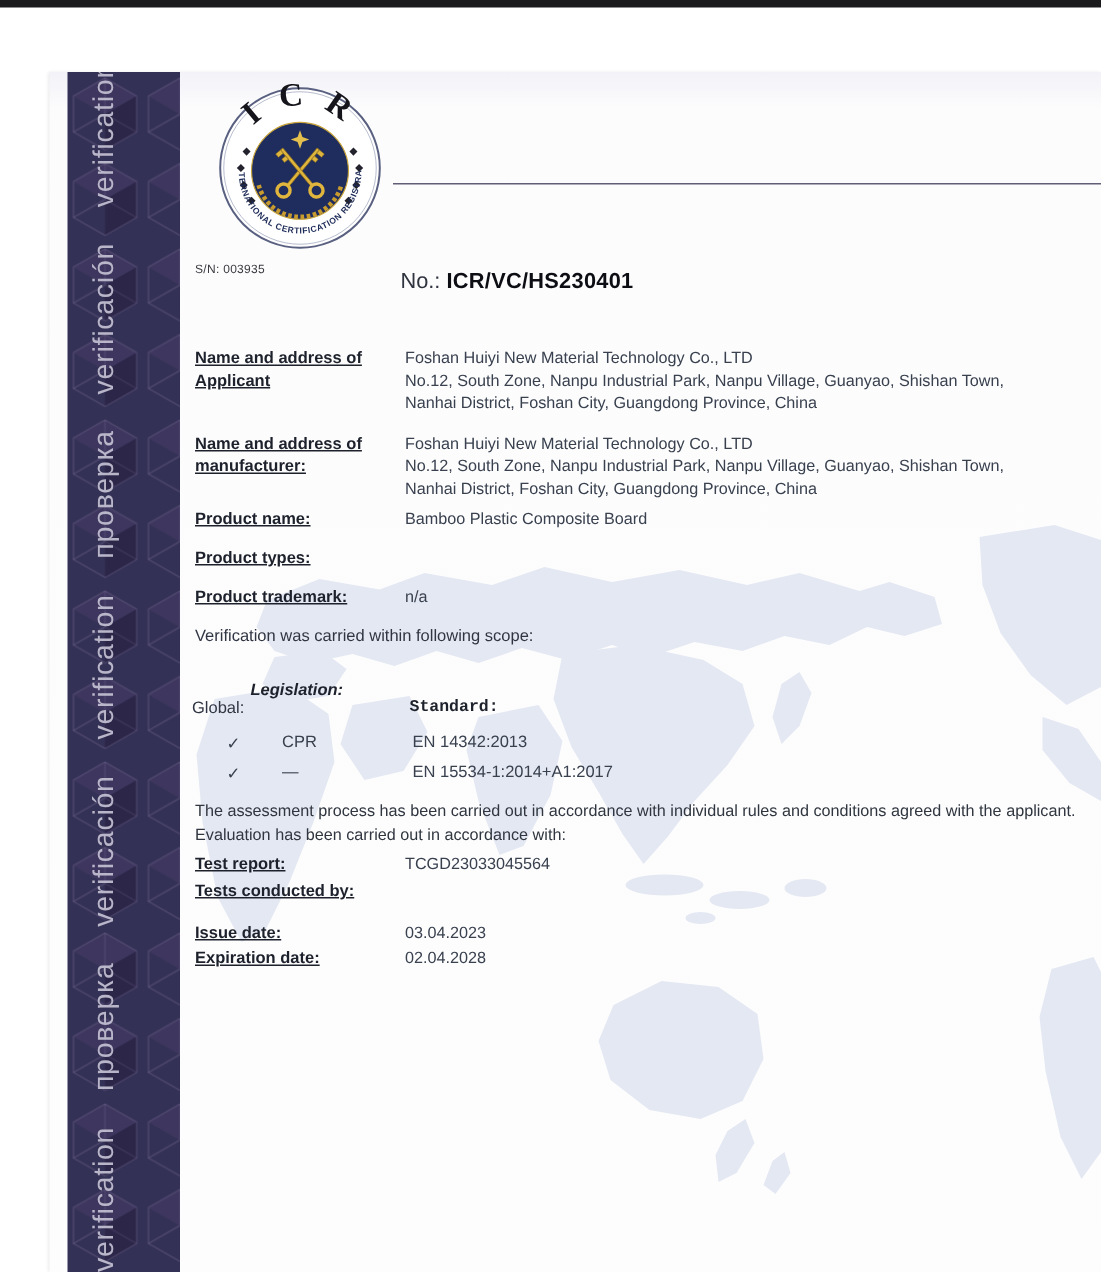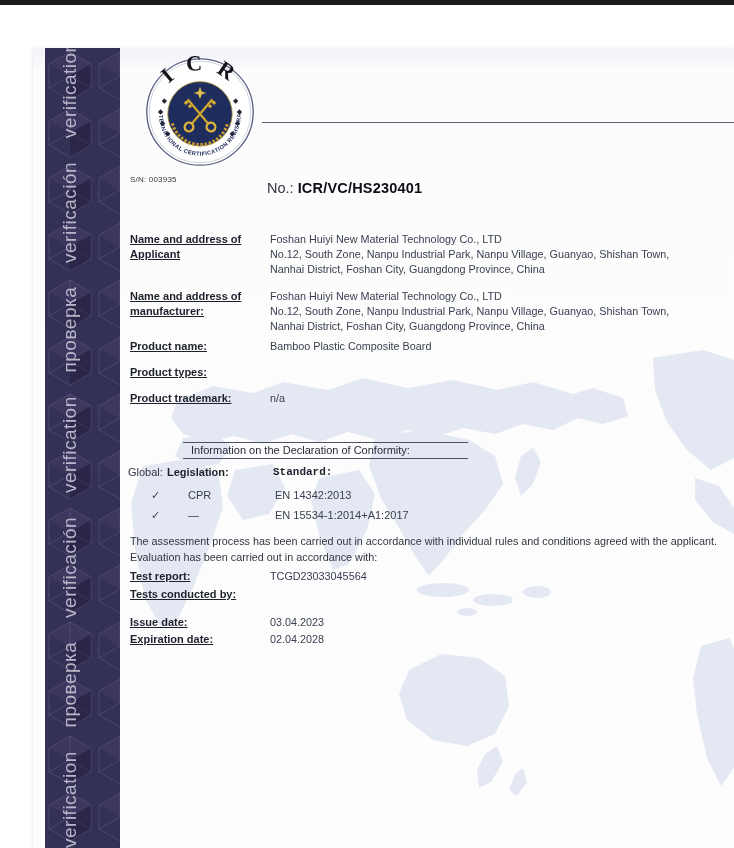--- a/index.html
+++ b/index.html
@@ -38,21 +38,21 @@
   .lbl{position:absolute;left:97px;font-size:11px;font-weight:bold;color:#1d212b;line-height:15px;white-space:pre-line;text-decoration:underline;}
   .val{position:absolute;left:237px;font-size:10.8px;color:#39414f;line-height:15px;white-space:pre-wrap;}
   .plain{position:absolute;left:97px;font-size:11px;color:#2f3542;}
   
   .tbl-heading{
     position:absolute;left:150px;top:394px;width:285px;box-sizing:border-box;
     border-top:1px solid #4c5162;border-bottom:1px solid #4c5162;
     padding:1px 4px 2px 8px;font-size:11px;color:#272c38;
   }
   .col-result{position:absolute;left:95px;top:418px;font-size:11px;color:#2f3542;}
-  .col-leg{position:absolute;left:134px;top:418px;font-size:11px;font-weight:bold;color:#1d212b;}
+  .col-leg{position:absolute;left:134px;top:406px;font-size:11px;font-weight:bold;color:#1d212b;font-style:italic;}
   .col-std{position:absolute;left:240px;top:418px;font-size:11px;font-weight:bold;color:#1d212b;font-family:Liberation Mono, monospace;}
   .chk{position:absolute;left:118px;font-size:11px;color:#39414f;}
   .leg{position:absolute;left:155px;font-size:11px;color:#39414f;}
   .std{position:absolute;left:242px;font-size:11px;color:#39414f;}
   .para{position:absolute;left:97px;top:485px;width:612px;font-size:10.8px;line-height:16px;color:#30363f;white-space:pre-line;}
 </style>
 </head>
 <body>
 
 <div class="top-bar"></div>
@@ -171,22 +171,22 @@
 Nanhai District, Foshan City, Guangdong Province, China</div>
 
   <div class="lbl" style="top:291px">Product name:</div>
   <div class="val" style="top:291px">Bamboo Plastic Composite Board</div>
 
   <div class="lbl" style="top:317px">Product types:</div>
 
   <div class="lbl" style="top:343px">Product trademark:</div>
   <div class="val" style="top:343px">n/a</div>
 
-
-  <div class="tbl-heading">Information on the Declaration of Conformity:</div>
+  <div class="plain" style="top:370px">Verification was carried within following scope:</div>
+
   <div class="col-result">Global:</div>
   <div class="col-leg">Legislation:</div>
   <div class="col-std">Standard:</div>
 
   <div>
     <div class="chk" style="top:441px">✓</div>
     <div class="leg" style="top:441px">CPR</div>
     <div class="std" style="top:441px">EN 14342:2013</div>
   </div>
   <div>

